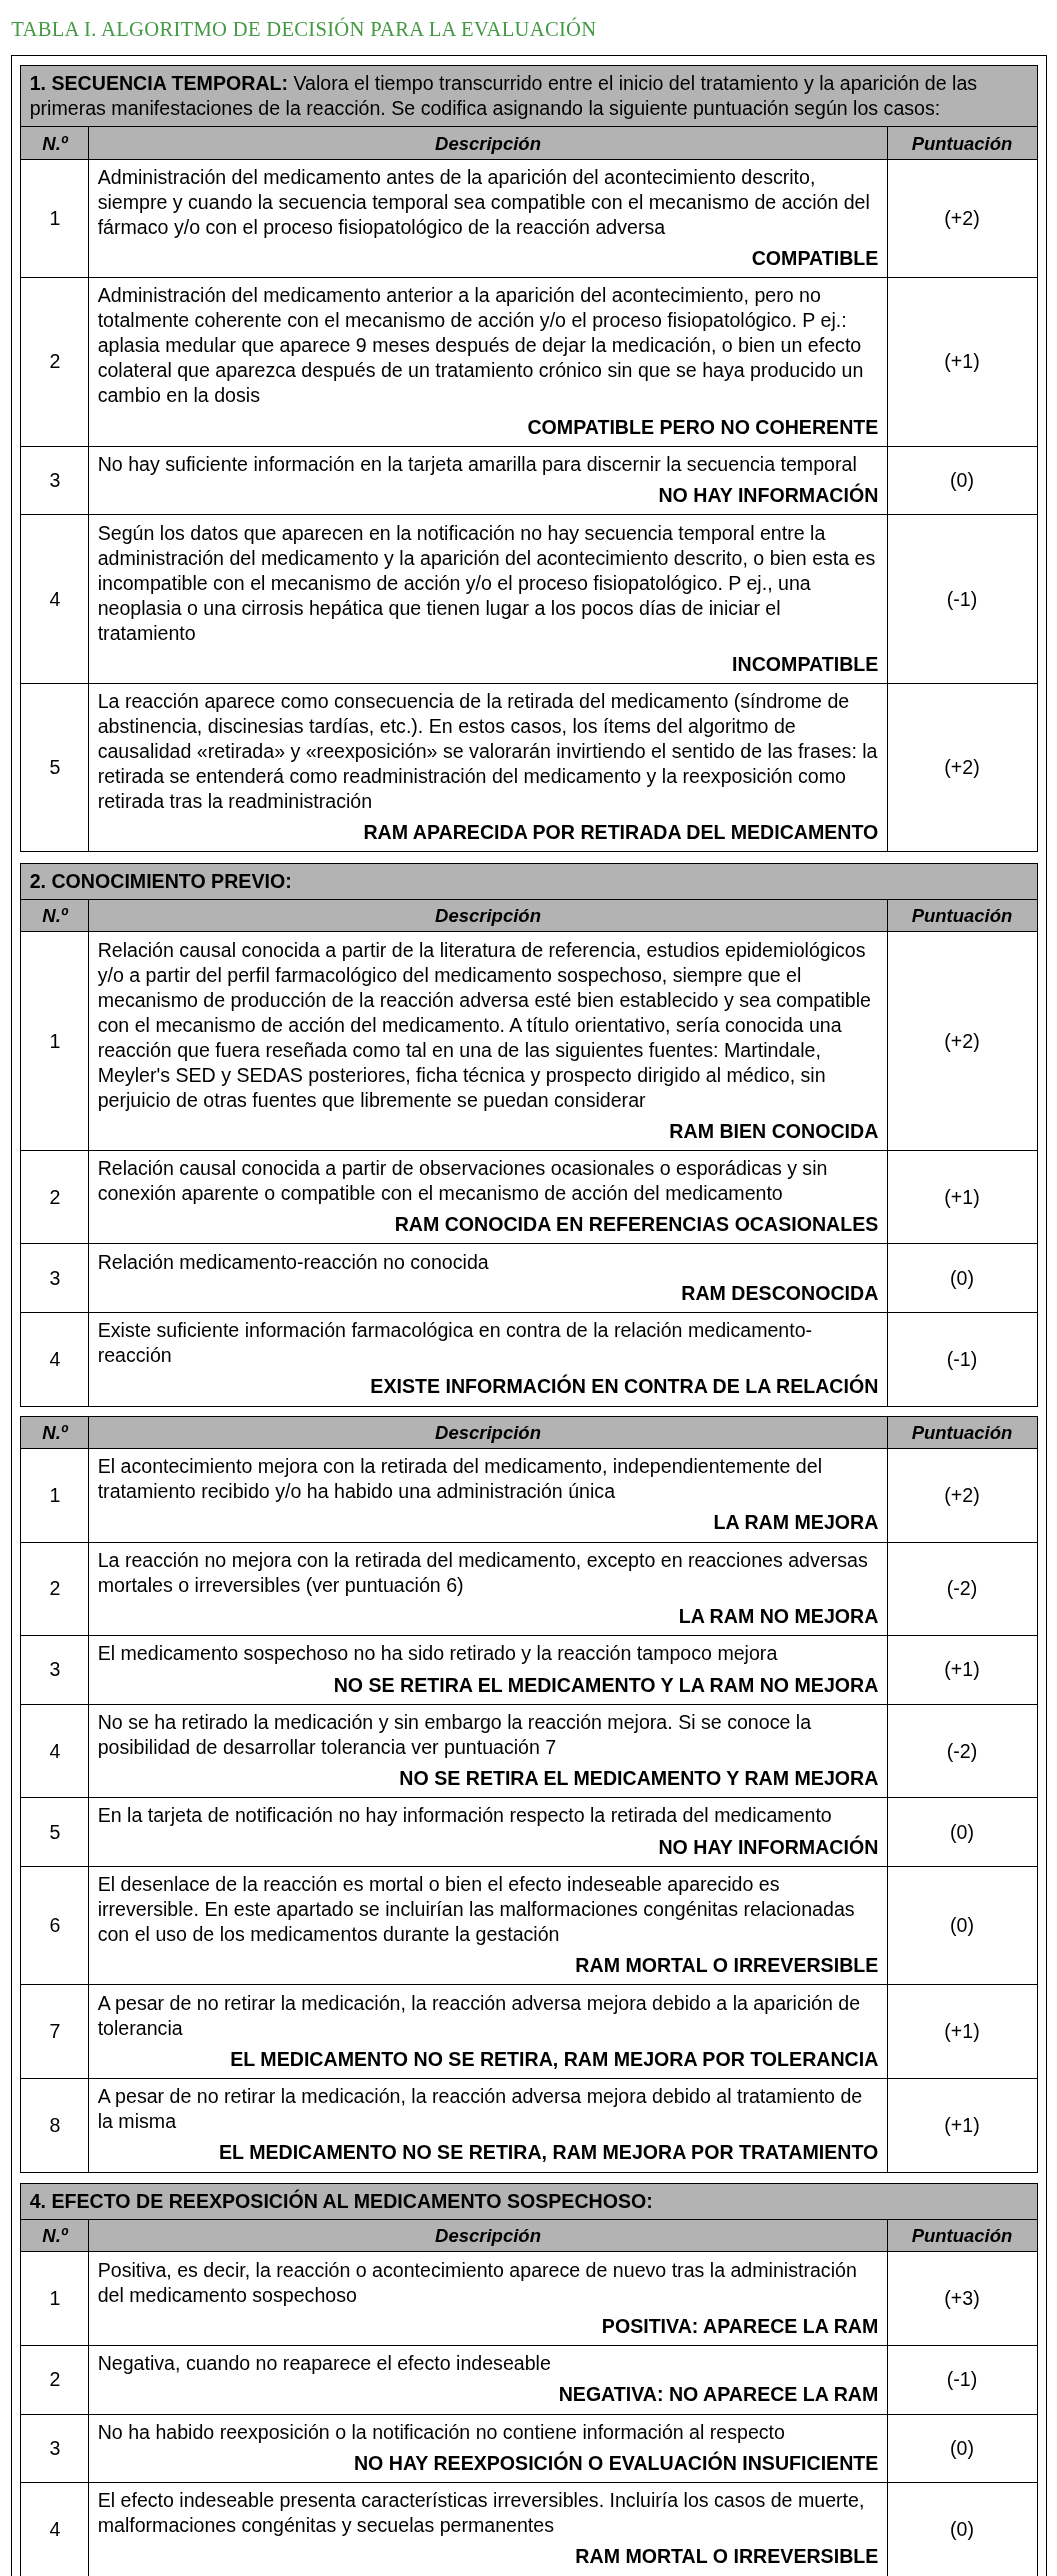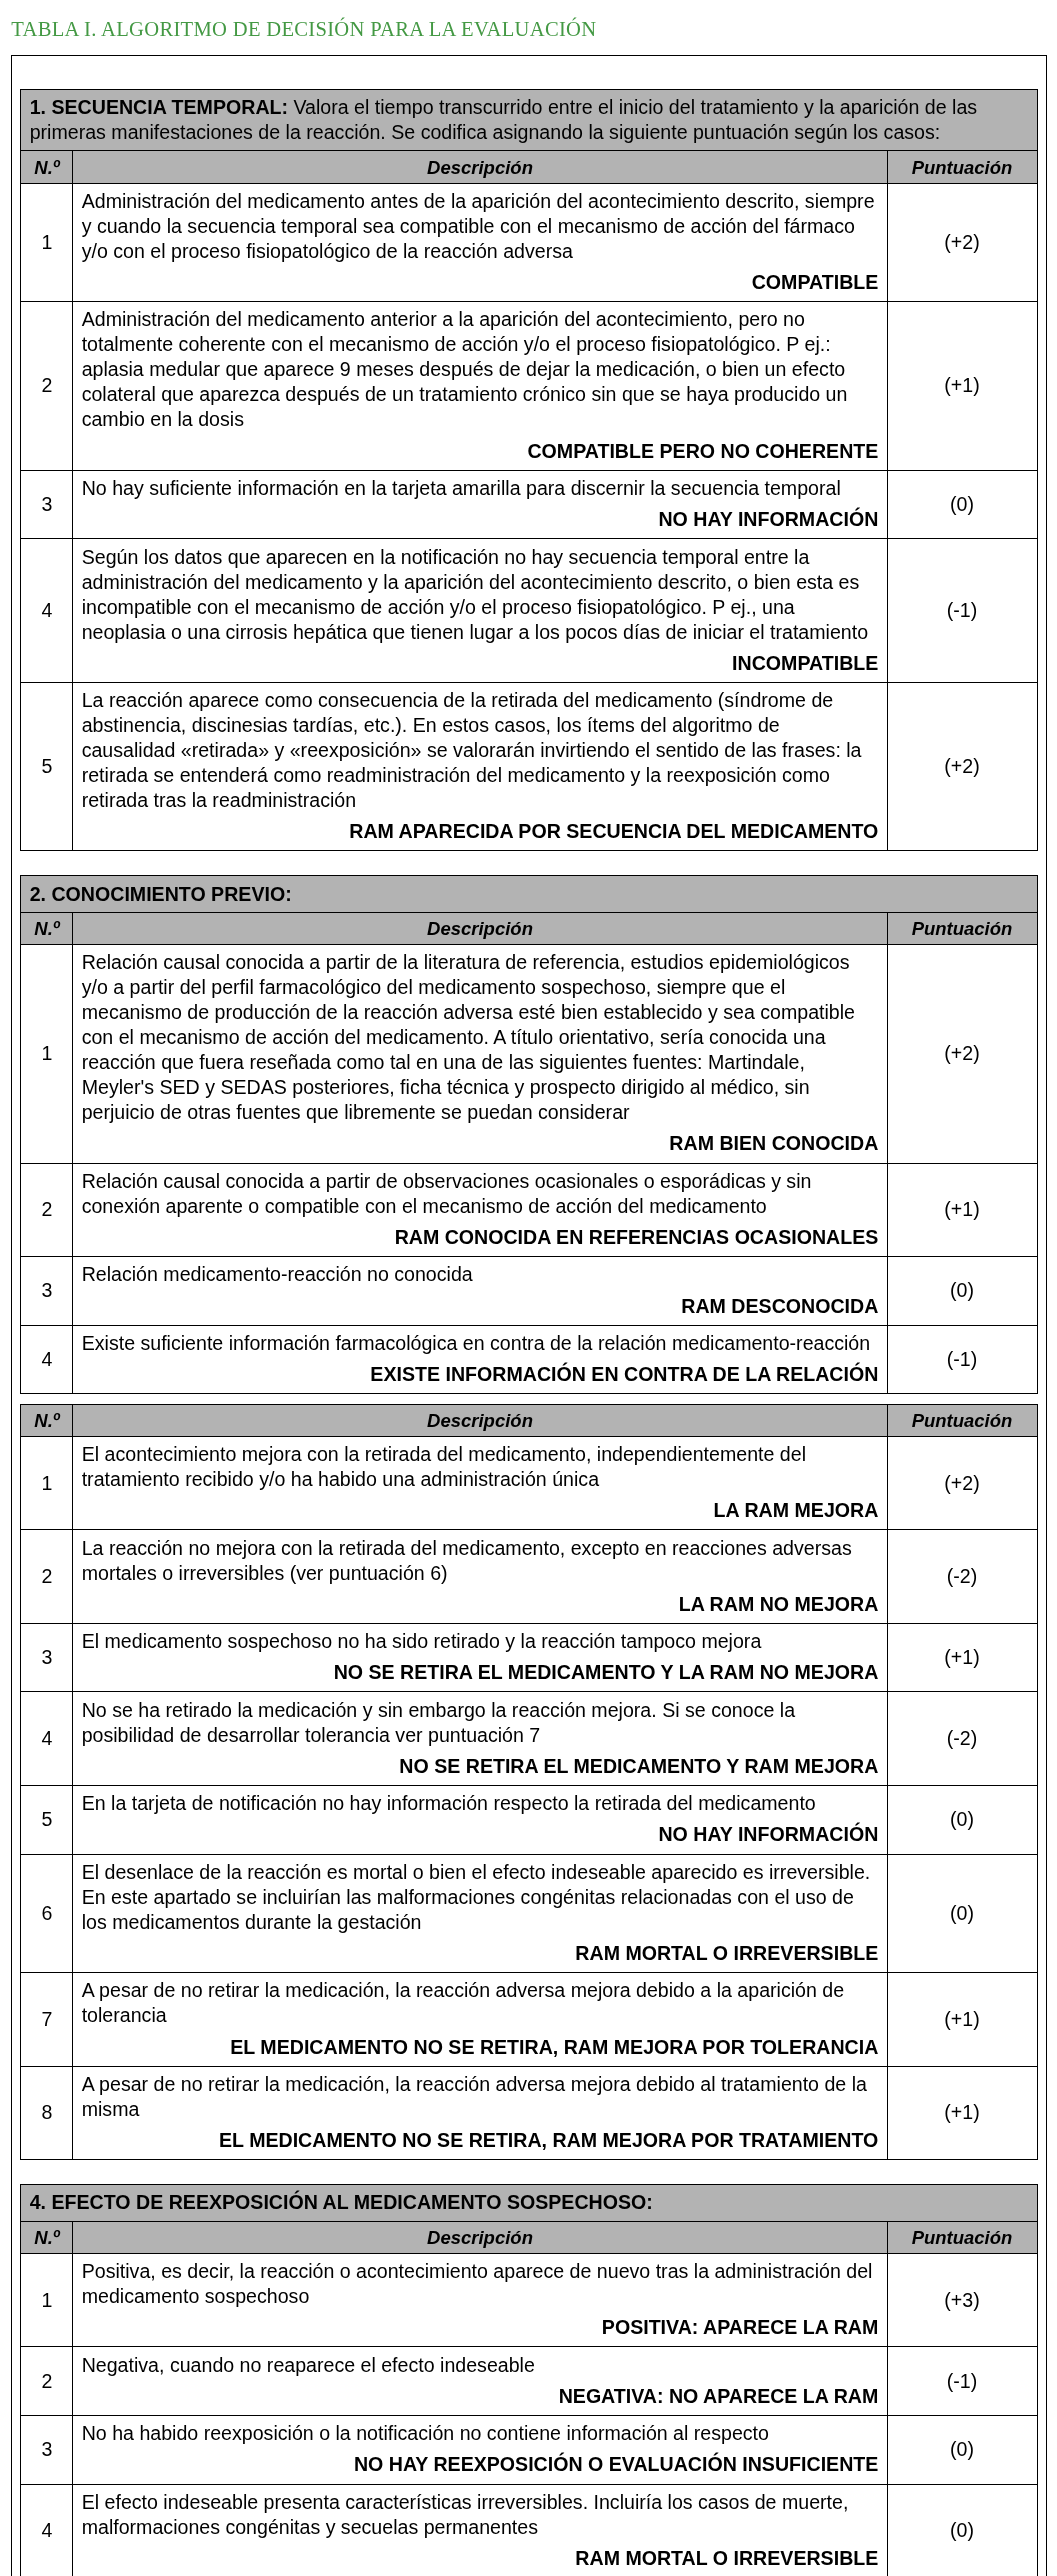--- a/index.html
+++ b/index.html
@@ -32,40 +32,40 @@
     padding:4.1px 4.1px 11.3px;
   }
 
   .section { margin-bottom:10.3px; }
   .section:last-child { margin-bottom:3.1px; }
 
   .sec-head {
     background:var(--header-gray, #b3b3b3);
     border:1px solid #000;
     padding:5.2px 8.2px;
-    font-size:19.6px; line-height:25px;margin-top:24px;
+    font-size:19.6px; line-height:25px;
   }
   .sec-head-bold { font-weight:bold; }
   .sec-head-rest { font-weight:normal; }
 
   table.sec-table {
     width:100%;
     border-collapse:collapse;
     margin-top:-1px;
     table-layout:fixed;
   }
   table.sec-table th, table.sec-table td { border:1px solid #000; }
 
   th {
     background:var(--header-gray, #b3b3b3);
     font-style:italic; font-weight:bold;
     font-size:18.5px; line-height:23px;
     padding:4.1px 5.2px; text-align:center;
   }
-  .th-num  { width:52px; }
+  .th-num  { width:68px; }
   .th-score{ width:150px; }
 
   td.td-num {
     text-align:center; vertical-align:middle;
     font-size:19.6px;
   }
   td.td-desc {
     vertical-align:top;
     padding:5.2px 8.2px 6.2px;
     font-size:19.6px; line-height:25px;
@@ -128,21 +128,21 @@
                 <td class="td-desc">
                   <div class="desc-text">Según los datos que aparecen en la notificación no hay secuencia temporal entre la administración del medicamento y la aparición del acontecimiento descrito, o bien esta es incompatible con el mecanismo de acción y/o el proceso fisiopatológico. P ej., una neoplasia o una cirrosis hepática que tienen lugar a los pocos días de iniciar el tratamiento</div>
                   <div class="desc-label">INCOMPATIBLE</div>
                 </td>
                 <td class="td-score">(-1)</td>
               </tr>
               <tr class="body-row">
                 <td class="td-num">5</td>
                 <td class="td-desc">
                   <div class="desc-text">La reacción aparece como consecuencia de la retirada del medicamento (síndrome de abstinencia, discinesias tardías, etc.). En estos casos, los ítems del algoritmo de causalidad «retirada» y «reexposición» se valorarán invirtiendo el sentido de las frases: la retirada se entenderá como readministración del medicamento y la reexposición como retirada tras la readministración</div>
-                  <div class="desc-label">RAM APARECIDA POR SECUENCIA DEL MEDICAMENTO</div>
+                  <div class="desc-label">RAM APARECIDA POR RETIRADA DEL MEDICAMENTO</div>
                 </td>
                 <td class="td-score">(+2)</td>
               </tr>
             </tbody>
           </table>
         </section>
         <section class="section">
           <div class="sec-head"><span class="sec-head-bold">2. CONOCIMIENTO PREVIO:</span></div>
           <table class="sec-table">
             <thead>

